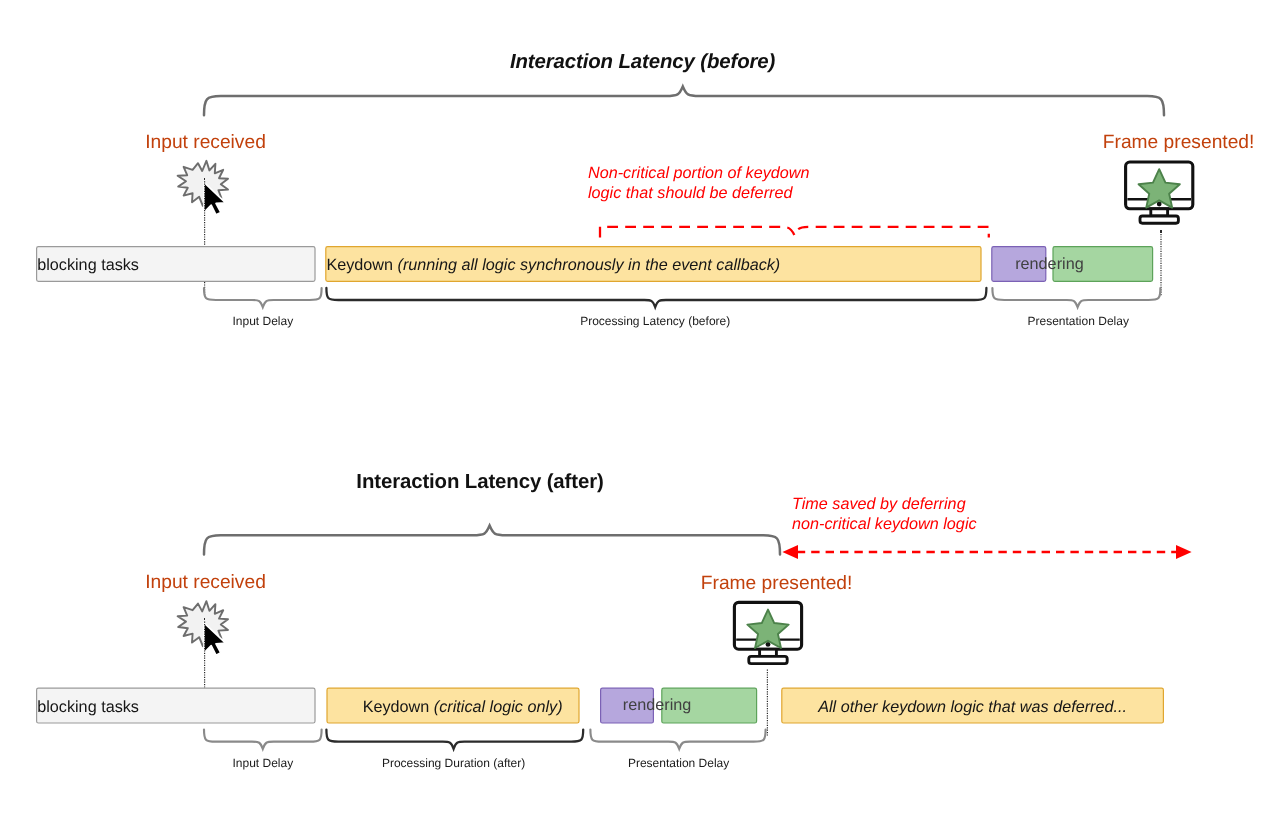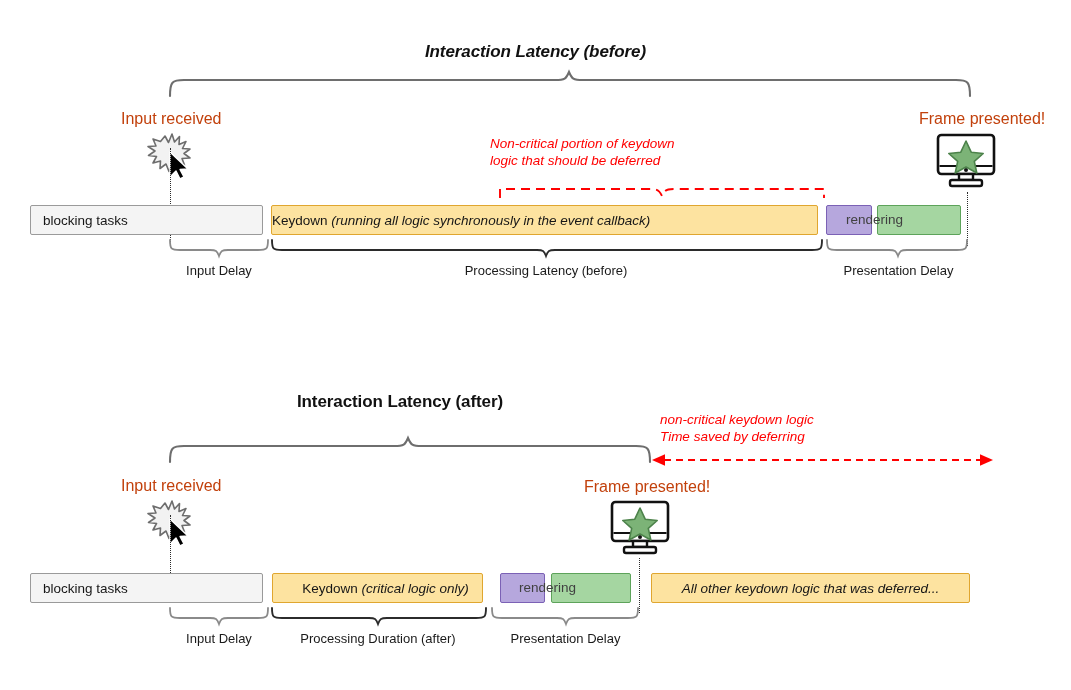--- a/index.html
+++ b/index.html
@@ -35,21 +35,21 @@
   }
 
   
   .caption {
     font-size: 16px;
     color: #c2410c;
     white-space: nowrap;
   }
 
   .bracket-label {
-    font-size: 13px;
+    font-size: 10px;
     color: #1a1a1a;
     white-space: nowrap;
     text-align: center;
   }
 
   
   .red-note {
     color: #ff0000;
     font-size: 13.5px;
     font-weight: normal;
@@ -72,21 +72,20 @@
     white-space: nowrap;
   }
   .bar-label {
     white-space: nowrap;
     pointer-events: none;
   }
 
   .bar.blocking {
     background: #f4f4f4;
     border: 1.5px solid #9a9a9a;
-    padding-left: 12px;
     color: #161616;
   }
   .bar.keydown {
     background: #fde3a0;
     border: 1.5px solid #e0a62f;
     color: #161616;
   }
   .bar.keydown.centered {
     padding-left: 16px;
     justify-content: center;
@@ -210,22 +209,22 @@
 
   <div class="abs" style="left:0; top:368px; width:1071px; height:322px;">
 
     <div class="abs diagram-title" style="left:0; top:24px; width:800px;">Interaction Latency (after)</div>
 
     <svg class="abs" style="left:168px; top:68px;" width="484" height="28" viewBox="0 0 484 28">
       <path d="M2,26 C2,12 4,10 16,10 L226,10 C236,10 237,9 240,2 C243,9 244,10 254,10 L468,10 C480,10 482,12 482,26" fill="none" stroke="#6e6e6e" stroke-width="2.1" stroke-linecap="round"></path>
     </svg>
 
     <div class="abs red-note" style="left:660px; top:44px; width:330px;">
+      <div>Time saved by deferring</div>
       <div>non-critical keydown logic</div>
-      <div>Time saved by deferring</div>
     </div>
 
     <svg class="abs" style="left:650px; top:83px;" width="345" height="18" viewBox="0 0 345 18">
       <line x1="14" y1="9" x2="331" y2="9" stroke="#ff0000" stroke-width="2.2" stroke-dasharray="7 5"></line>
       <path d="M2,9 L15,3.2 L15,14.8 Z" fill="#ff0000"></path>
       <path d="M343,9 L330,3.2 L330,14.8 Z" fill="#ff0000"></path>
     </svg>
 
     <div class="abs caption" style="left:121px; top:109px;">Input received</div>
 

